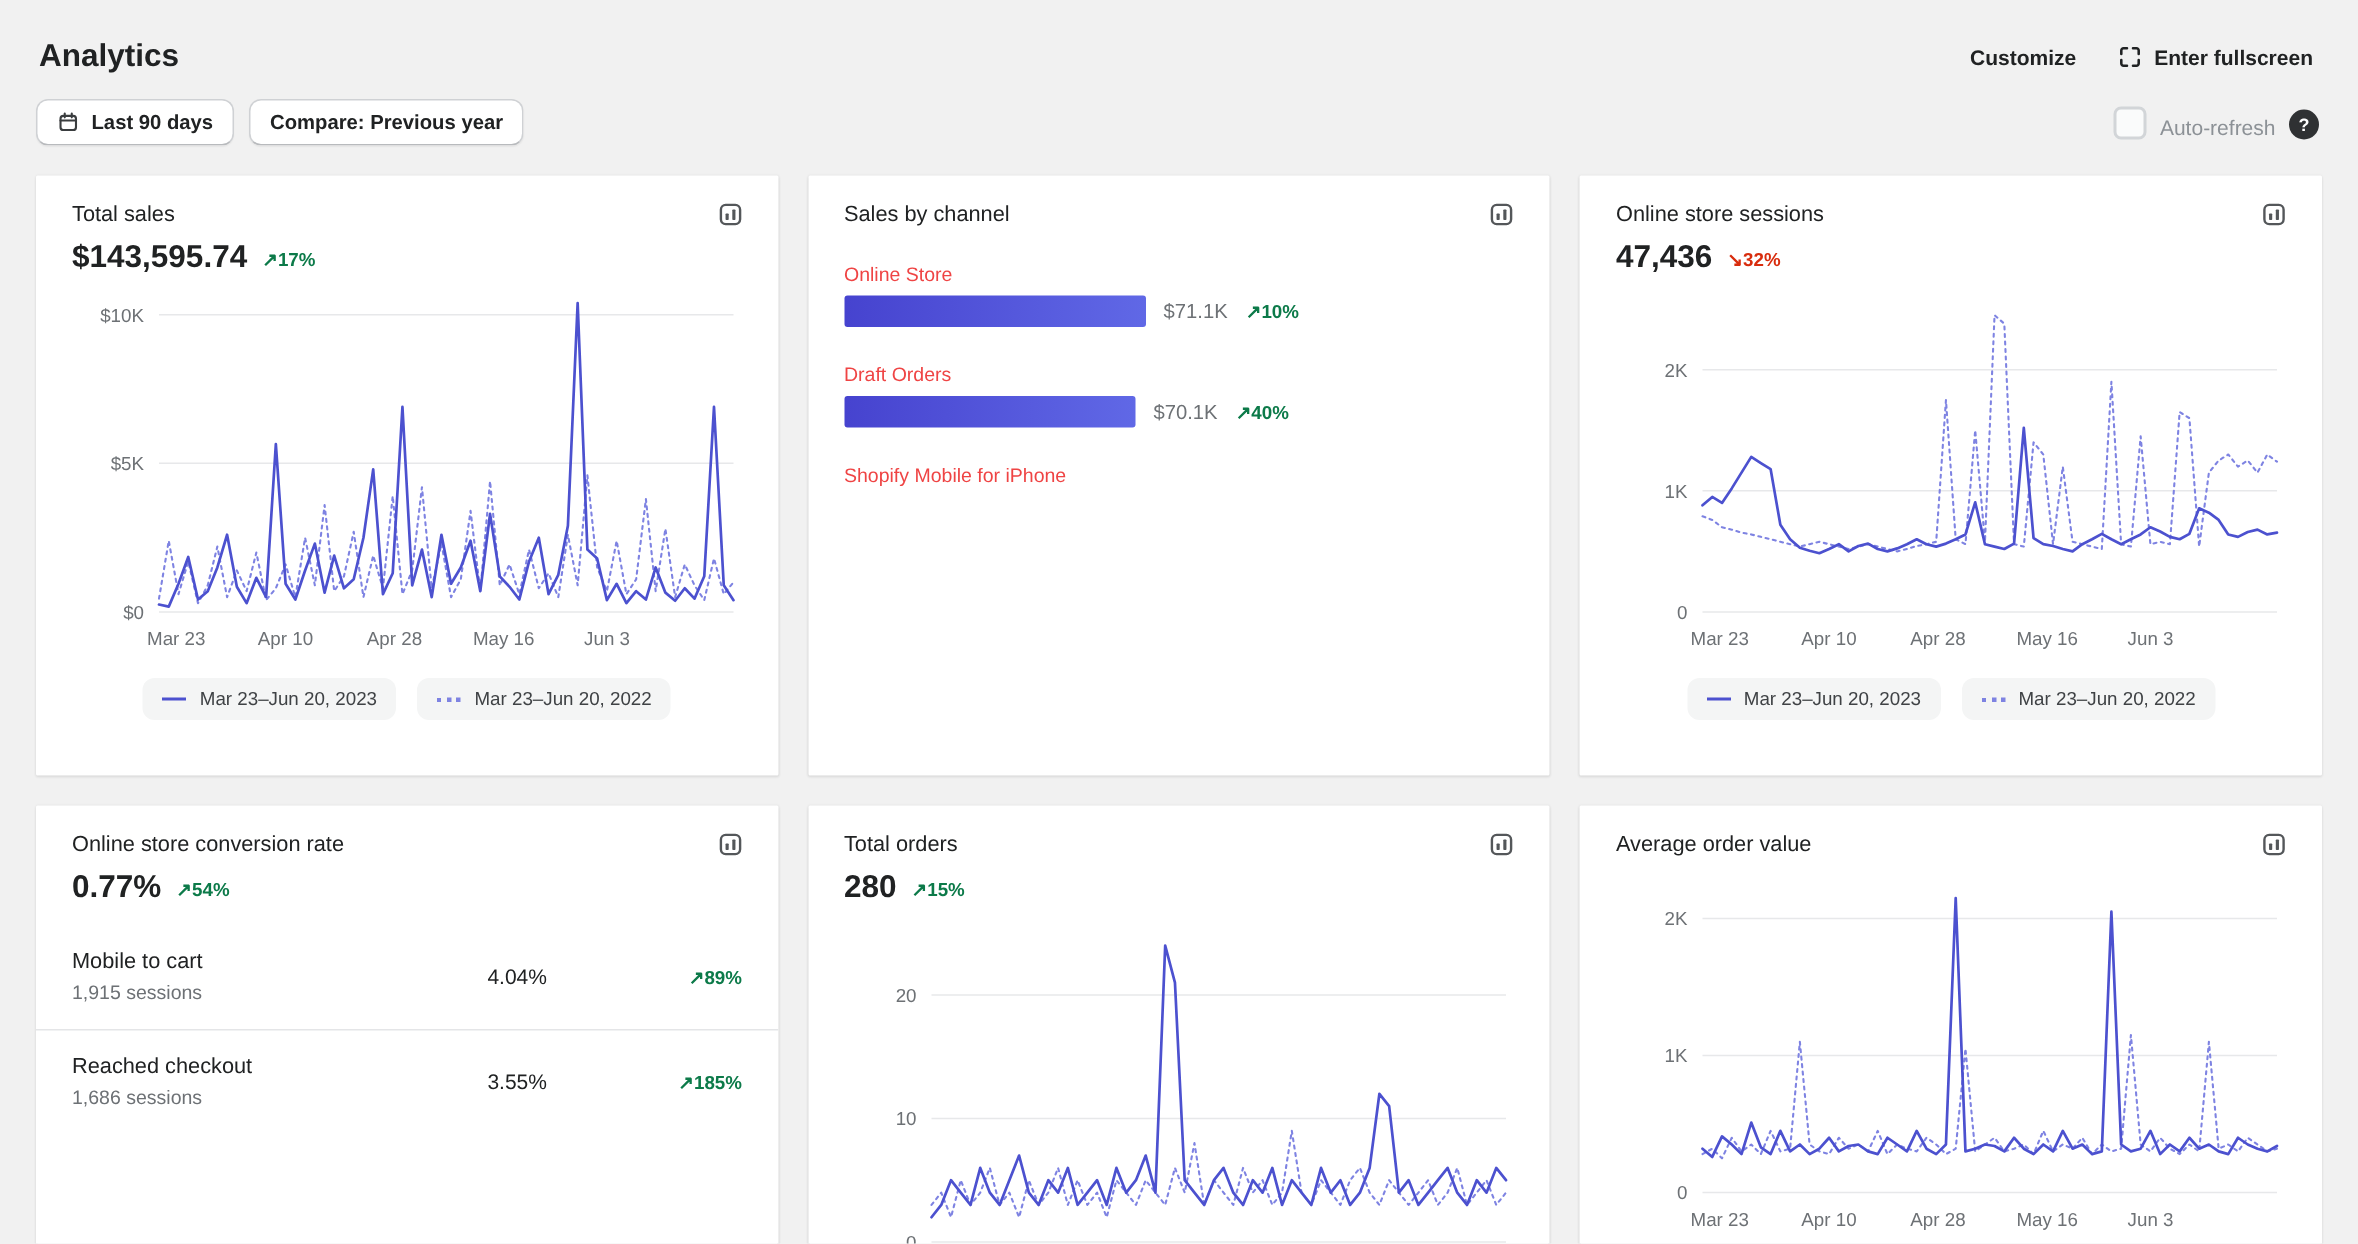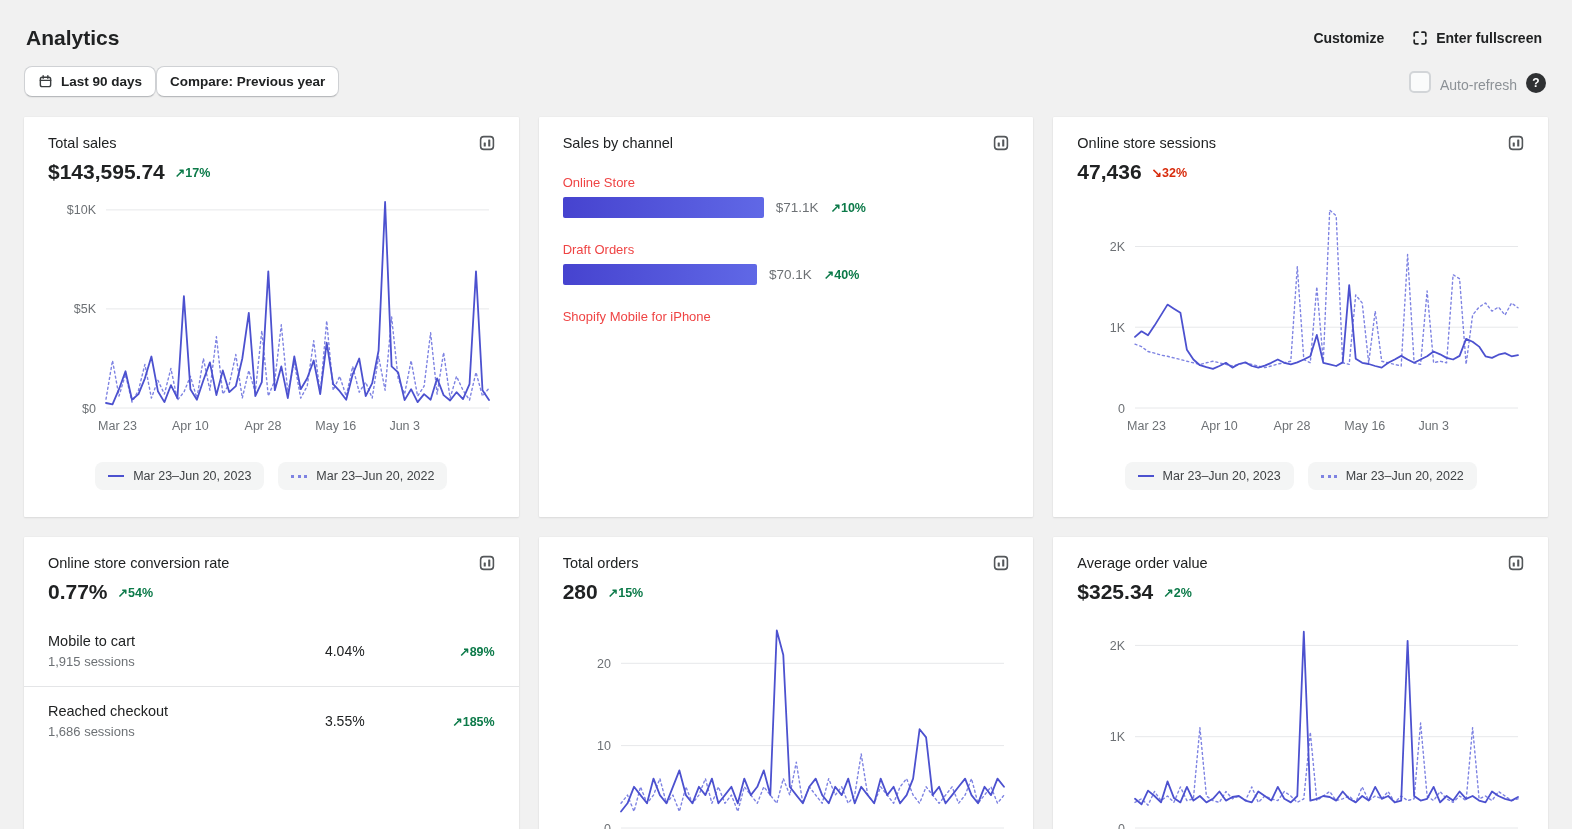--- a/index.html
+++ b/index.html
@@ -7,21 +7,21 @@
     width:1572px;height:829px;overflow:hidden;
     background:#f1f1f1;color:#1a1c1d;
     font-family:"Liberation Sans",sans-serif;
     -webkit-font-smoothing:antialiased;
   }
   .header{display:flex;justify-content:space-between;align-items:center;padding:26px 30px 0 26px;}
   .page-title{font-size:21px;font-weight:700;margin:0;color:#202223;}
   .header-actions{display:flex;align-items:center;gap:28px;}
   .text-btn{background:none;border:none;font-family:inherit;font-size:14px;font-weight:700;color:#202223;display:flex;align-items:center;gap:8px;cursor:pointer;padding:0;}
   .toolbar{display:flex;justify-content:space-between;align-items:center;padding:16px 26px 0 24px;}
-  .toolbar-left{display:flex;align-items:center;}
+  .toolbar-left{display:flex;gap:10px;align-items:center;}
   .btn{
     display:flex;align-items:center;gap:8px;background:#fff;
     border:1px solid #cfd1d4;border-bottom-color:#b8babd;border-radius:8px;
     padding:7px 13px;font-family:inherit;font-size:13.5px;font-weight:700;color:#202223;
     box-shadow:0 1px 1px rgba(0,0,0,.05);cursor:pointer;
   }
   .auto-refresh{display:flex;align-items:flex-end;gap:9px;color:#8c9196;font-size:14px;}
   .checkbox{width:18px;height:18px;border:2px solid #d2d5d8;border-radius:5px;background:#fafbfb;display:inline-block;}
   .help{width:20px;height:20px;border-radius:50%;background:#2f3133;color:#fff;font-size:12px;font-weight:700;display:flex;align-items:center;justify-content:center;}
   .grid{display:grid;grid-template-columns:repeat(3,1fr);gap:20px;padding:20px 24px 24px;grid-auto-rows:400px;}
@@ -31,21 +31,21 @@
   }
   .card-head{display:flex;justify-content:space-between;align-items:flex-start;}
   .card-title{font-size:14.5px;color:#202223;}
   .report-icon{cursor:pointer;line-height:0;}
   .metric{display:flex;align-items:center;gap:10px;margin-top:9px;}
   .metric .value{font-size:21px;font-weight:700;color:#202223;}
   .chg{font-size:12.5px;font-weight:700;white-space:nowrap;}
   .chg.up{color:#0c7a49;}
   .chg.down{color:#d82c0d;}
   .chart-line{height:250px;margin-top:4px;}
-  .legend{display:flex;justify-content:center;gap:14px;margin-top:24px;}
+  .legend{display:flex;justify-content:center;gap:14px;margin-top:14px;}
   .pill{display:flex;align-items:center;gap:9px;background:#f4f5f5;border-radius:8px;padding:7px 13px;font-size:12.5px;color:#3f4245;}
   .sample{display:inline-block;width:16px;border-top:2px solid #4c51cf;}
   .sample.dotted{border-top-style:dotted;border-top-width:3px;border-top-color:#7e83e2;}
   
   .channel-row{margin-top:24px;}
   .channel-row:first-of-type{margin-top:22px;}
   .channel-label{font-size:13px;color:#ef4444;margin-bottom:7px;}
   .channel-bar-row{display:flex;align-items:center;gap:12px;}
   .bar{height:21px;border-radius:2px;background:linear-gradient(90deg,#4643cf,#6068e6);min-width:3px;}
   .channel-value{font-size:13.5px;color:#6d7175;}
@@ -293,24 +293,20 @@
     <div class="card-head">
       <span class="card-title">Average order value</span>
       <span class="report-icon">
         <svg width="16" height="16" viewBox="0 0 16 16">
             <rect x="1.6" y="1.6" width="12.8" height="12.8" rx="3.2" fill="none" stroke="#54575a" stroke-width="1.6"></rect>
             <rect x="4.7" y="7.4" width="2.1" height="4.2" rx="0.5" fill="#54575a"></rect>
             <rect x="9.2" y="4.6" width="2.1" height="7" rx="0.5" fill="#54575a"></rect>
           </svg>
       </span>
     </div>
-    <div class="metric">
-      <span class="value">$325.34</span>
-      <span class="chg up">↗2%</span>
-    </div>
     <div class="chart-line"><svg width="447" height="250">
           <line x1="58" y1="37.4" x2="441" y2="37.4" stroke="#e7e8ea" stroke-width="1"></line>
           <text x="48" y="41.9" text-anchor="end" font-size="12.5" fill="#6d7175">2K</text>
           <line x1="58" y1="128.7" x2="441" y2="128.7" stroke="#e7e8ea" stroke-width="1"></line>
           <text x="48" y="133.2" text-anchor="end" font-size="12.5" fill="#6d7175">1K</text>
           <line x1="58" y1="220.0" x2="441" y2="220.0" stroke="#e7e8ea" stroke-width="1"></line>
           <text x="48" y="224.5" text-anchor="end" font-size="12.5" fill="#6d7175">0</text>
           <text x="69.5" y="242" text-anchor="middle" font-size="12.5" fill="#6d7175">Mar 23</text>
           <text x="142.3" y="242" text-anchor="middle" font-size="12.5" fill="#6d7175">Apr 10</text>
           <text x="215.0" y="242" text-anchor="middle" font-size="12.5" fill="#6d7175">Apr 28</text>

